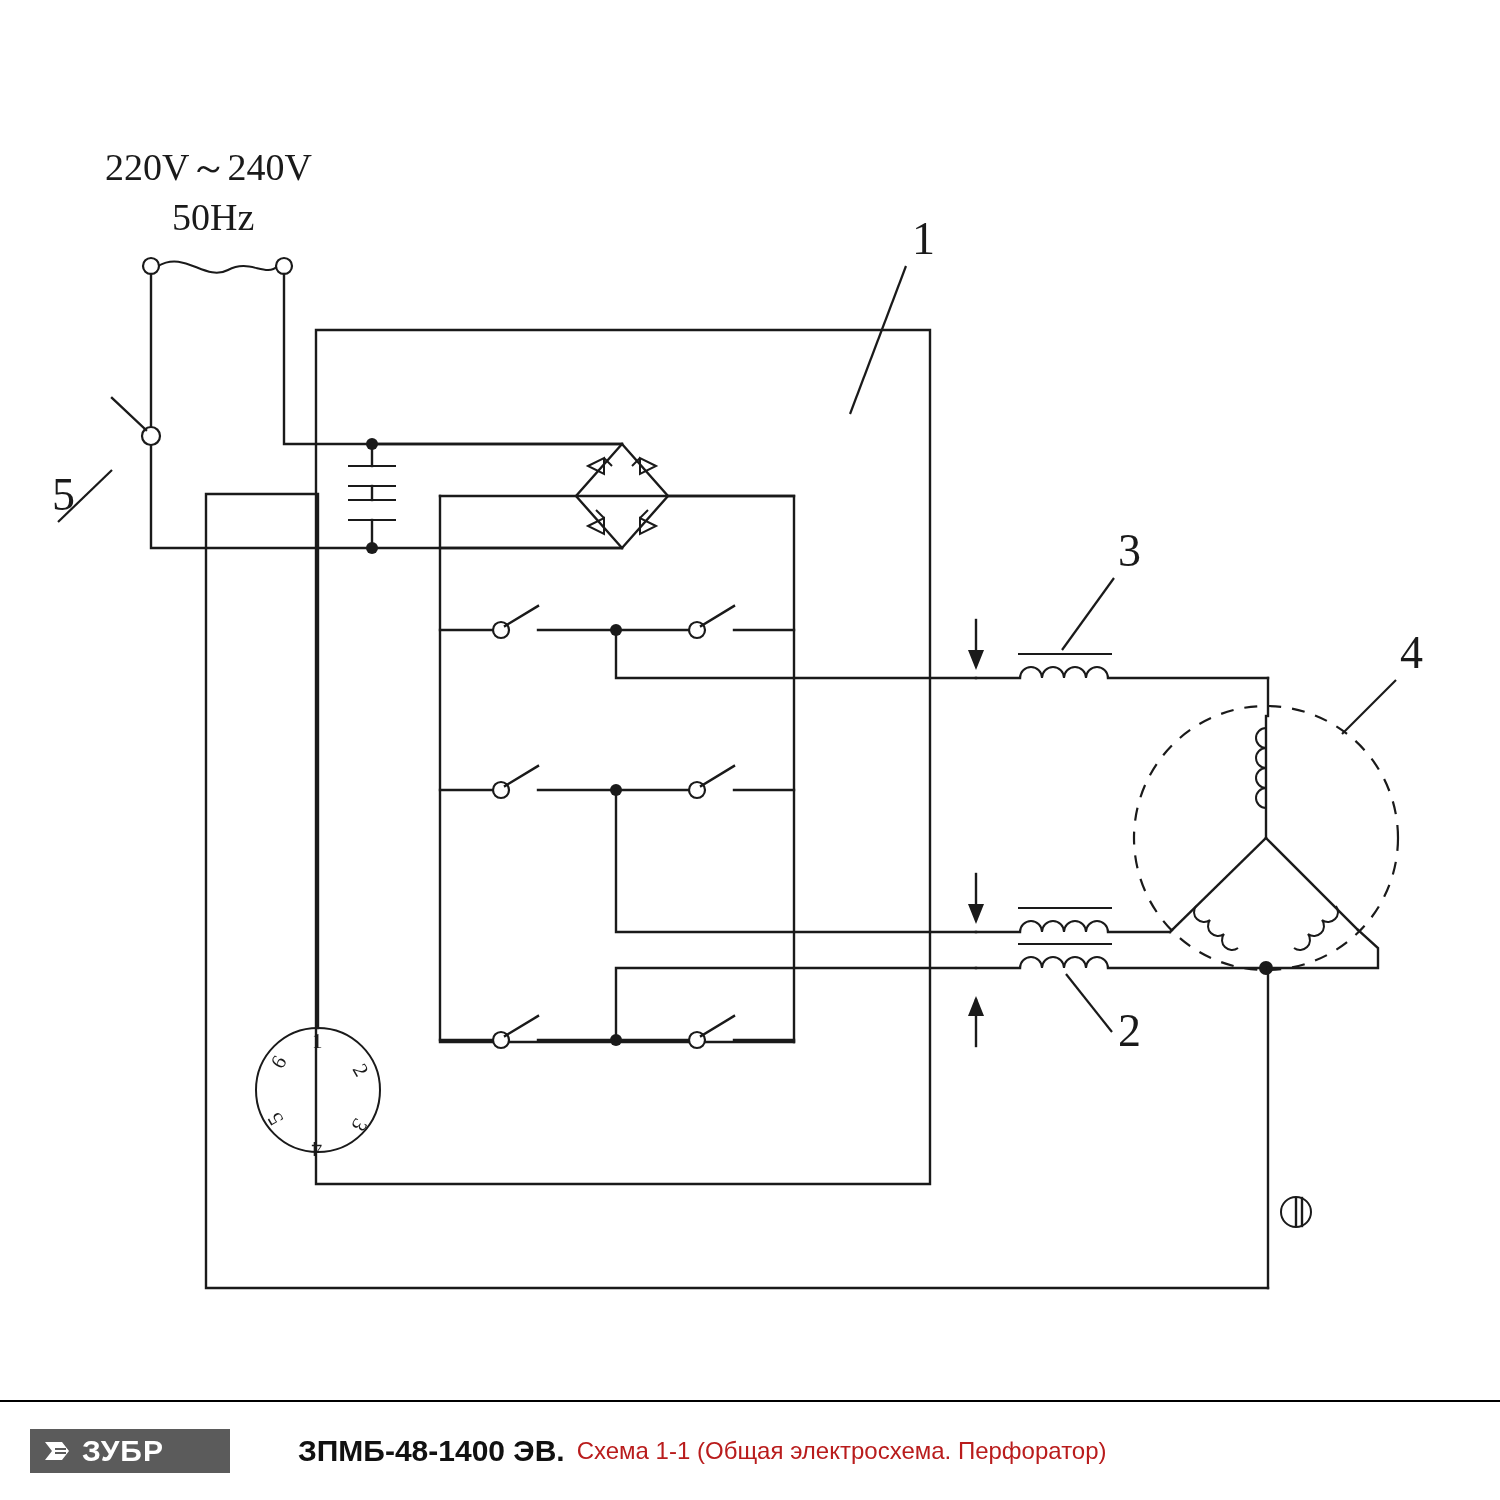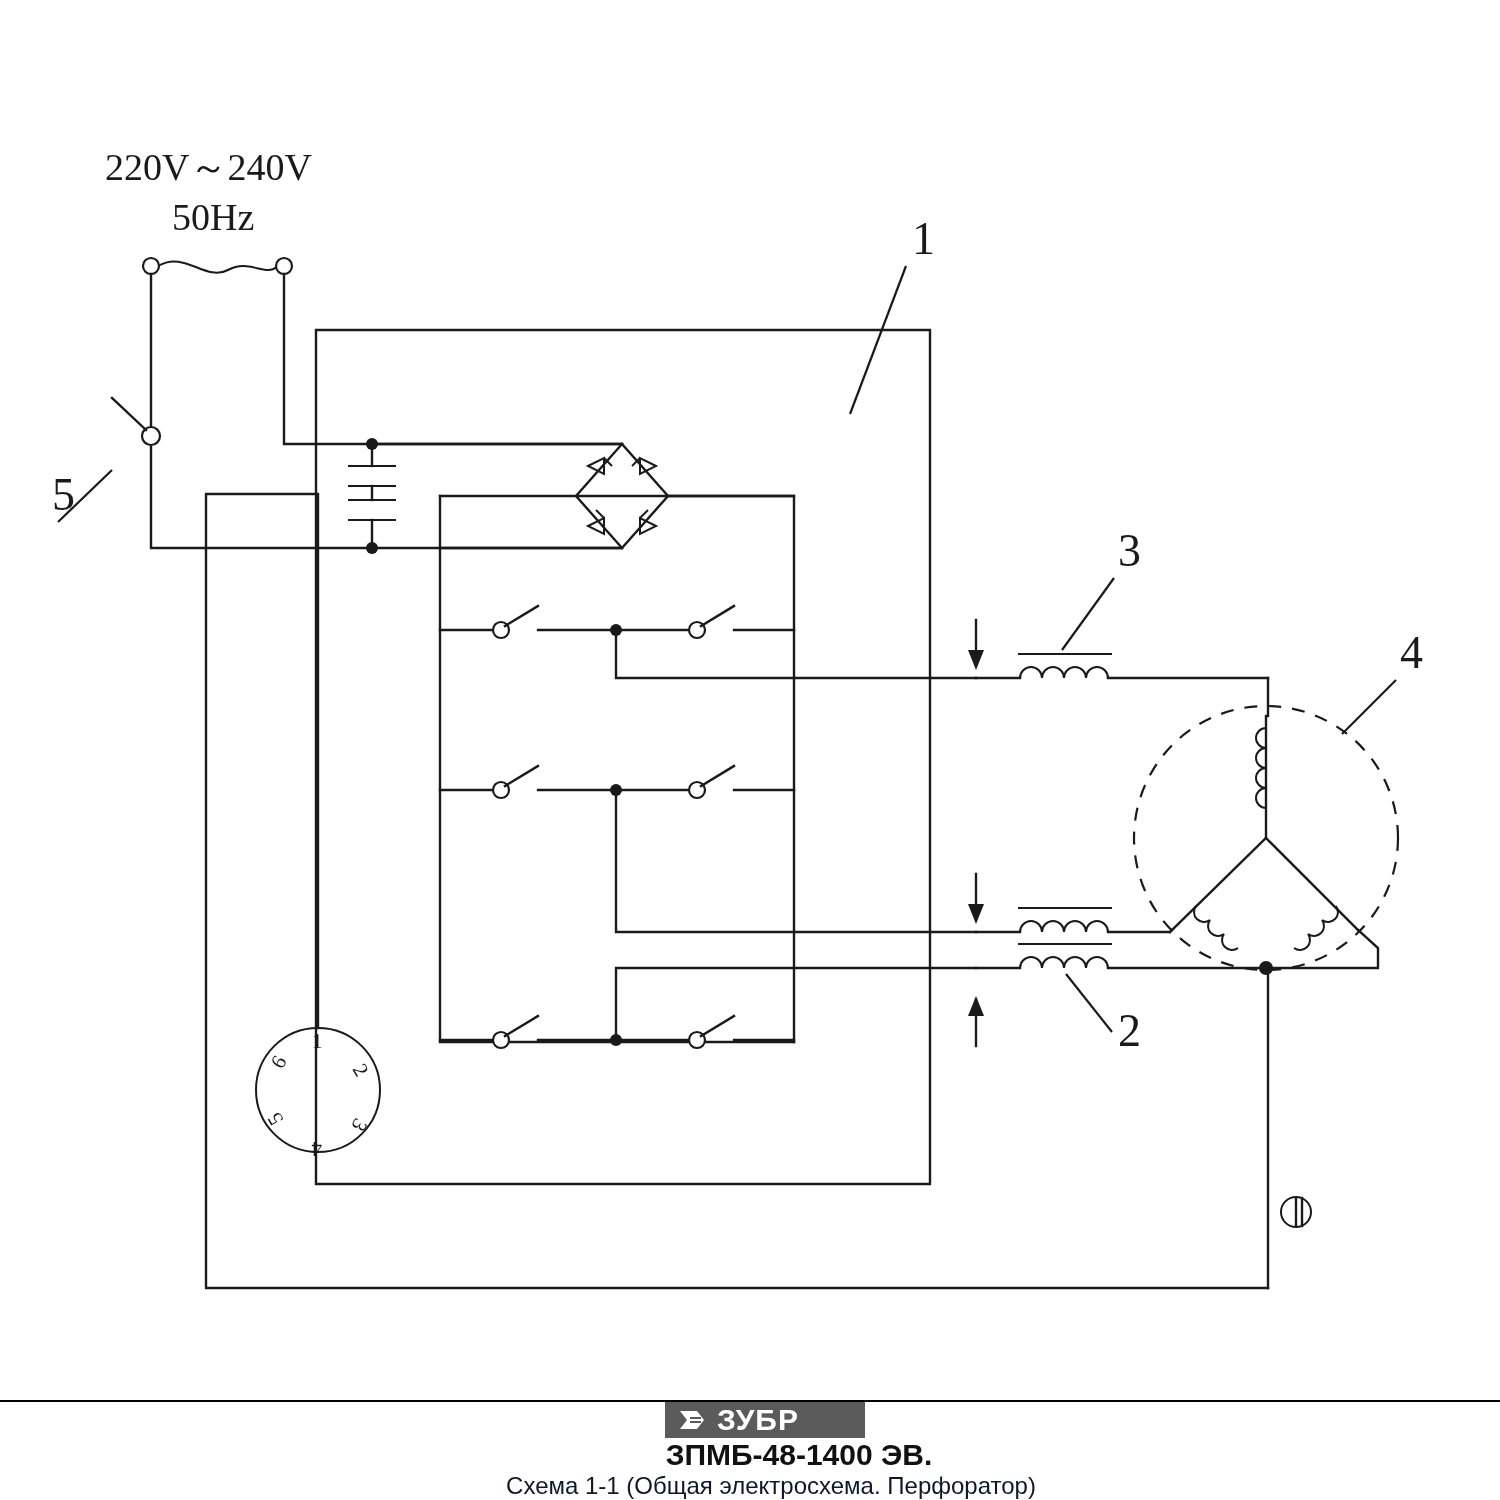--- a/index.html
+++ b/index.html
@@ -78,21 +78,20 @@
     width: 1500px;
     height: 100px;
     border-top: 2px solid #000;
     box-sizing: border-box;
   }
   #footer-inner {
     display: flex;
     align-items: center;
     height: 100%;
     padding-left: 30px;
-    flex-direction: column;
   }
   .brand-badge {
     background: #5b5b5b;
     color: #ffffff;
     height: 44px;
     min-width: 200px;
     display: flex;
     align-items: center;
     gap: 10px;
     padding: 0 18px 0 12px;
@@ -113,21 +112,21 @@
     font-family: "Liberation Sans", sans-serif;
     font-weight: bold;
     font-size: 30px;
     color: #111111;
     white-space: nowrap;
   }
   .footer-sub {
     margin-left: 12px;
     font-family: "Liberation Sans", sans-serif;
     font-size: 24px;
-    color: #0f172a;
+    color: #b91c1c;
     white-space: nowrap;
   }
 </style>
 </head>
 <body>
 
 <div id="schematic-wrap">
 <svg id="schematic" width="1500" height="1400" viewBox="0 0 1500 1400" xmlns="http://www.w3.org/2000/svg">
 
   <text class="voltlabel" x="105" y="180">220V～240V</text>

